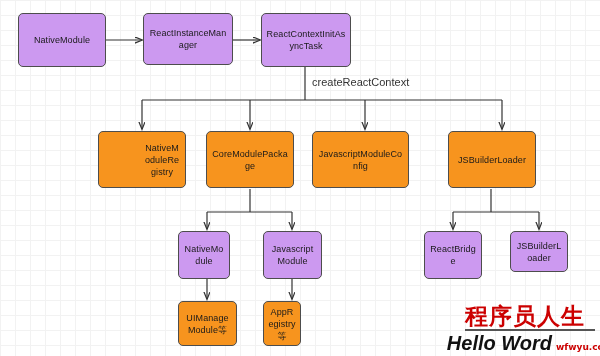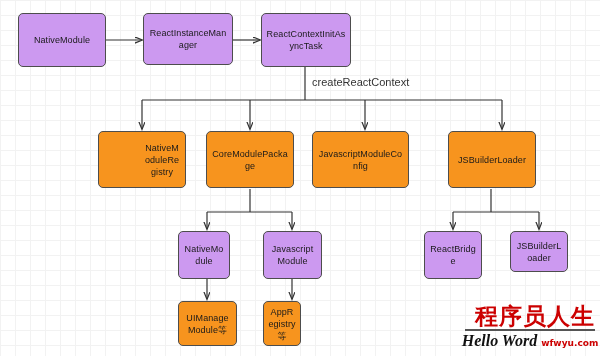--- a/index.html
+++ b/index.html
@@ -61,21 +61,21 @@
   svg.wires path, svg.wires line {
     stroke: #333333;
     stroke-width: 1.2;
     fill: none;
   }
   .watermark {
     position: absolute;
     left: 465px;
     top: 304px;
     width: 130px;
-    text-align: right;
+    text-align: left;
     user-select: none;
   }
   .wm-cn {
     font-family: "DejaVu Sans", sans-serif;
     font-size: 23px;
     font-weight: bold;
     color: #cc0000;
     letter-spacing: 1px;
     line-height: 24px;
     white-space: nowrap;
@@ -86,22 +86,22 @@
     margin: 1px 0 1px 0;
   }
   .wm-row {
     display: flex;
     align-items: baseline;
     justify-content: center;
     gap: 4px;
     white-space: nowrap;
   }
   .wm-en {
-    font-family: Liberation Serif, serif;
-    font-size: 16px;
+    font-family: Liberation Sans, sans-serif;
+    font-size: 20px;
     font-weight: bold;
     color: #111111;
     font-style: italic;
   }
   .wm-url {
     font-family: "DejaVu Sans", sans-serif;
     font-size: 9px;
     font-weight: bold;
     color: #cc0000;
   }

